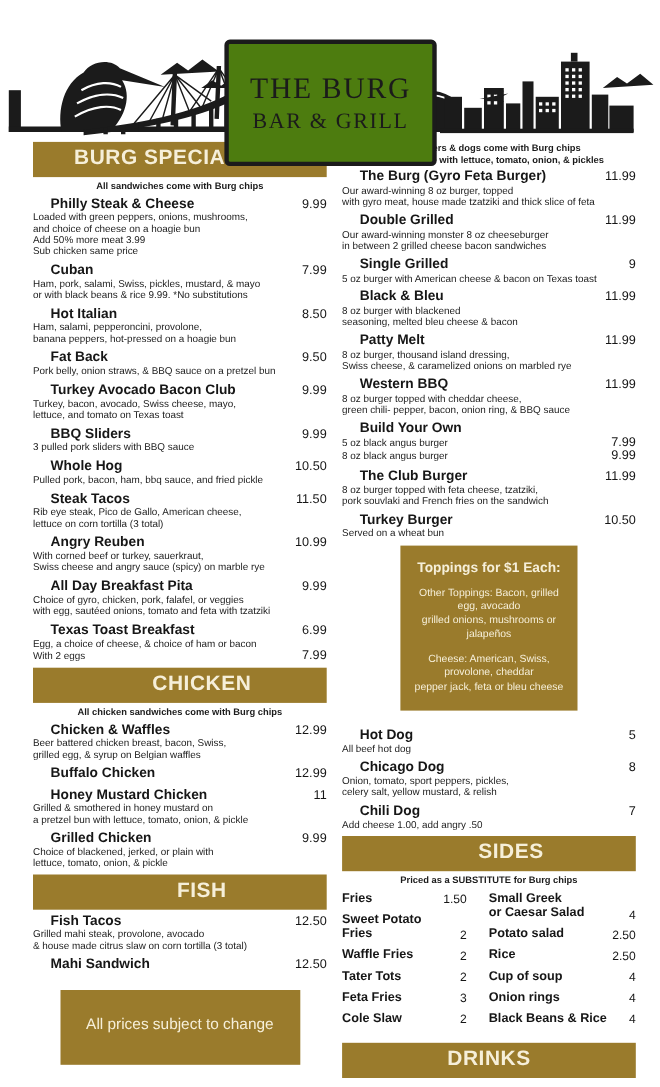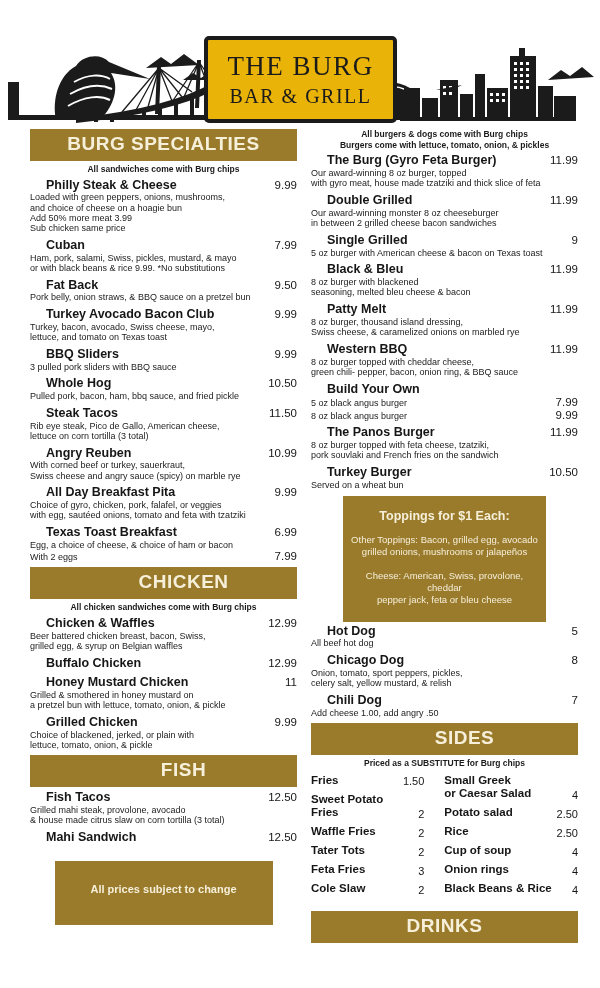--- a/index.html
+++ b/index.html
@@ -3,21 +3,21 @@
 <meta charset="utf-8">
 <style>
   * { margin:0; padding:0; box-sizing:border-box; }
   html,body { background:#ffffff; }
   body { width:600px; font-family:"Liberation Sans", sans-serif; color:#161616; }
   .page { width:600px; height:988px; background:#fff; position:relative; overflow:hidden; }
 
   
   .masthead { position:relative; height:127px; }
   .masthead svg { position:absolute; left:0; top:28px; width:600px; height:97px; }
-  .sign { position:absolute; left:204px; top:36px; width:193px; height:87px; background:#eab308;
+  .sign { position:absolute; left:204px; top:36px; width:193px; height:115px; background:#4d7c0f;
           border:4px solid #1b1b1b; border-radius:5px; display:flex; flex-direction:column;
           align-items:center; justify-content:center; gap:3px; z-index:2; }
   .sign-l1 { font-family:"Liberation Serif", serif; font-size:27px; letter-spacing:1.5px; color:#1b1b1b; }
   .sign-l2 { font-family:"Liberation Serif", serif; font-size:20px; letter-spacing:1.5px; color:#1b1b1b; }
 
   
   .cols { display:flex; gap:14px; padding:2px 22px 0 30px; }
   .col { flex:1; min-width:0; }
 
   .bar { background:#9a7b2c; color:#f6efd9; font-weight:bold; font-size:19px; text-align:center;
@@ -28,25 +28,25 @@
   .items { margin-bottom:4px; }
   .item { margin-bottom:4.5px; }
   .ihead { display:flex; justify-content:space-between; align-items:baseline;padding-left:16px; }
   .iname { font-weight:bold; font-size:12.5px; line-height:1.18; }
   .iprice { font-size:11.5px; white-space:nowrap; padding-left:8px; }
   .idesc { font-size:9px; line-height:1.14; white-space:pre-line; color:#222; }
   .iline { display:flex; justify-content:space-between; align-items:baseline; }
 
   
   .goldbox { background:#9a7b2c; color:#f6efd9; text-align:center; }
-  .toppings { width:203px; margin:6px auto 2px; padding:13px 8px 15px; }
+  .toppings { width:161px; margin:6px auto 15px; padding:13px 8px 15px; }
   .top-title { font-weight:bold; font-size:12.5px; }
   .top-par { font-size:9.5px; line-height:1.3; white-space:pre-line; margin-top:11px; }
   .infobox { width:218px; margin:16px auto 0; padding:22px 10px 30px; }
-  .ib-big { font-weight:bold; font-size:11px; }
+  .ib-big { font-weight:normal; font-size:14px; }
 
   
   .sides-grid { display:grid; grid-template-columns:1fr 1.18fr; column-gap:20px; margin:5px 0 9px; }
   .srow { display:flex; justify-content:space-between; align-items:flex-end; margin-bottom:5.5px; }
   .sname { font-weight:bold; font-size:11.5px; line-height:1.18; white-space:pre-line; }
   .sprice { font-size:11px; padding-left:6px; }
 </style>
 </head>
 <body>
 
@@ -152,20 +152,28 @@
           <div class="item">
             <div class="ihead">
               <span class="iname">Cuban</span>
               <span class="iprice">7.99</span>
             </div>
             <div class="idesc">Ham, pork, salami, Swiss, pickles, mustard, &amp; mayo
 or with black beans &amp; rice 9.99. *No substitutions</div>
           </div>
           <div class="item">
             <div class="ihead">
+              <span class="iname">Hot Italian</span>
+              <span class="iprice">8.50</span>
+            </div>
+            <div class="idesc">Ham, salami, pepperoncini, provolone,
+banana peppers, hot-pressed on a hoagie bun</div>
+          </div>
+          <div class="item">
+            <div class="ihead">
               <span class="iname">Fat Back</span>
               <span class="iprice">9.50</span>
             </div>
             <div class="idesc">Pork belly, onion straws, &amp; BBQ sauce on a pretzel bun</div>
           </div>
           <div class="item">
             <div class="ihead">
               <span class="iname">Turkey Avocado Bacon Club</span>
               <span class="iprice">9.99</span>
             </div>
@@ -343,21 +351,21 @@
               <span class="idesc">5 oz black angus burger</span>
               <span class="iprice">7.99</span>
             </div>
             <div class="iline">
               <span class="idesc">8 oz black angus burger</span>
               <span class="iprice">9.99</span>
             </div>
           </div>
           <div class="item">
             <div class="ihead">
-              <span class="iname">The Panos Burger</span>
+              <span class="iname">The Club Burger</span>
               <span class="iprice">11.99</span>
             </div>
             <div class="idesc">8 oz burger topped with feta cheese, tzatziki,
 pork souvlaki and French fries on the sandwich</div>
           </div>
           <div class="item">
             <div class="ihead">
               <span class="iname">Turkey Burger</span>
               <span class="iprice">10.50</span>
             </div>

